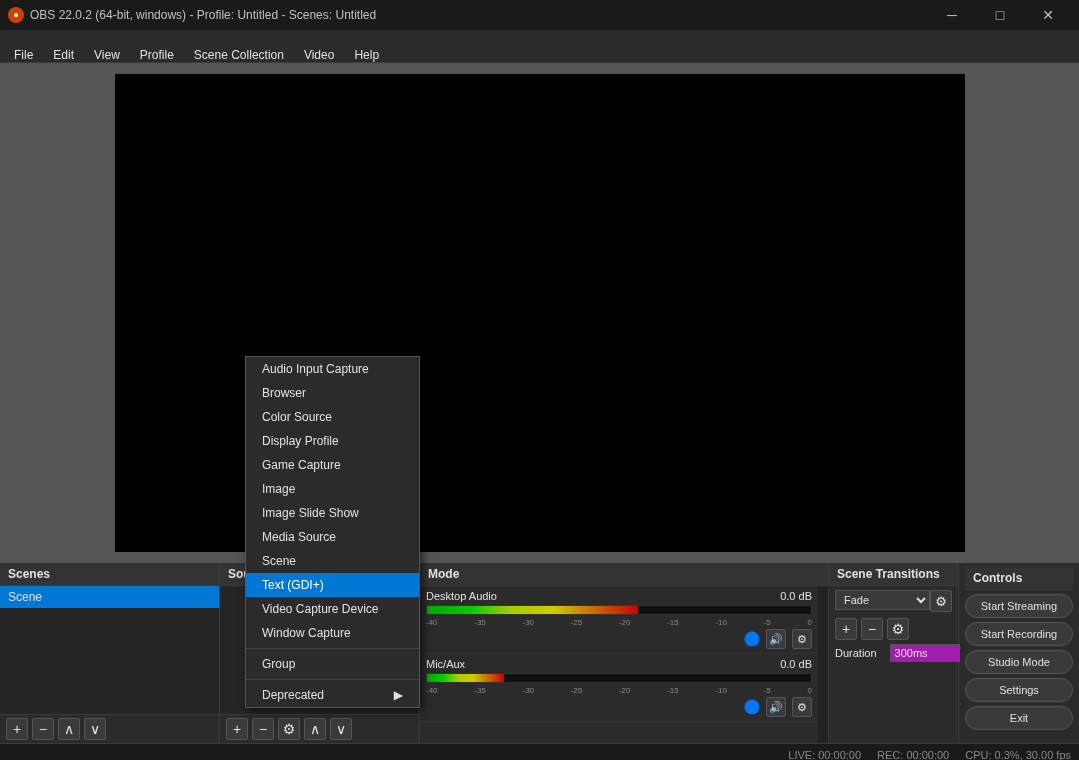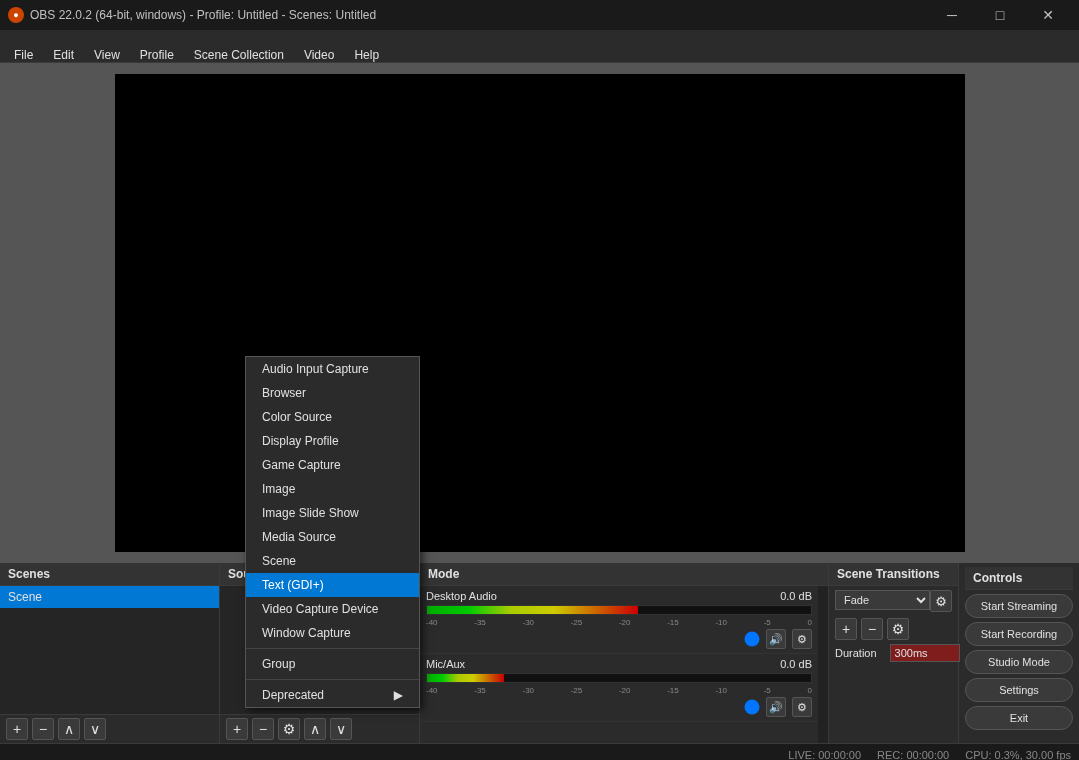--- a/index.html
+++ b/index.html
@@ -231,21 +231,21 @@
     }
     .transition-tools {
       display: flex; align-items: center; padding: 2px 6px; gap: 4px;
     }
     .duration-row {
       display: flex; align-items: center; padding: 2px 6px; gap: 13px;
       font-size: 11px;
     }
     .duration-input {
       width: 70px;
-      background: #7f1d1d;
+      background: #a21caf;
       border: 1px solid #555;
       color: #e0e0e0;
       font-size: 11px;
       padding: 2px 4px;
     }
     .gear-btn {
       width: 22px; height: 22px;
       background: #3a3a3a;
       border: 1px solid #555;
       color: #e0e0e0;

